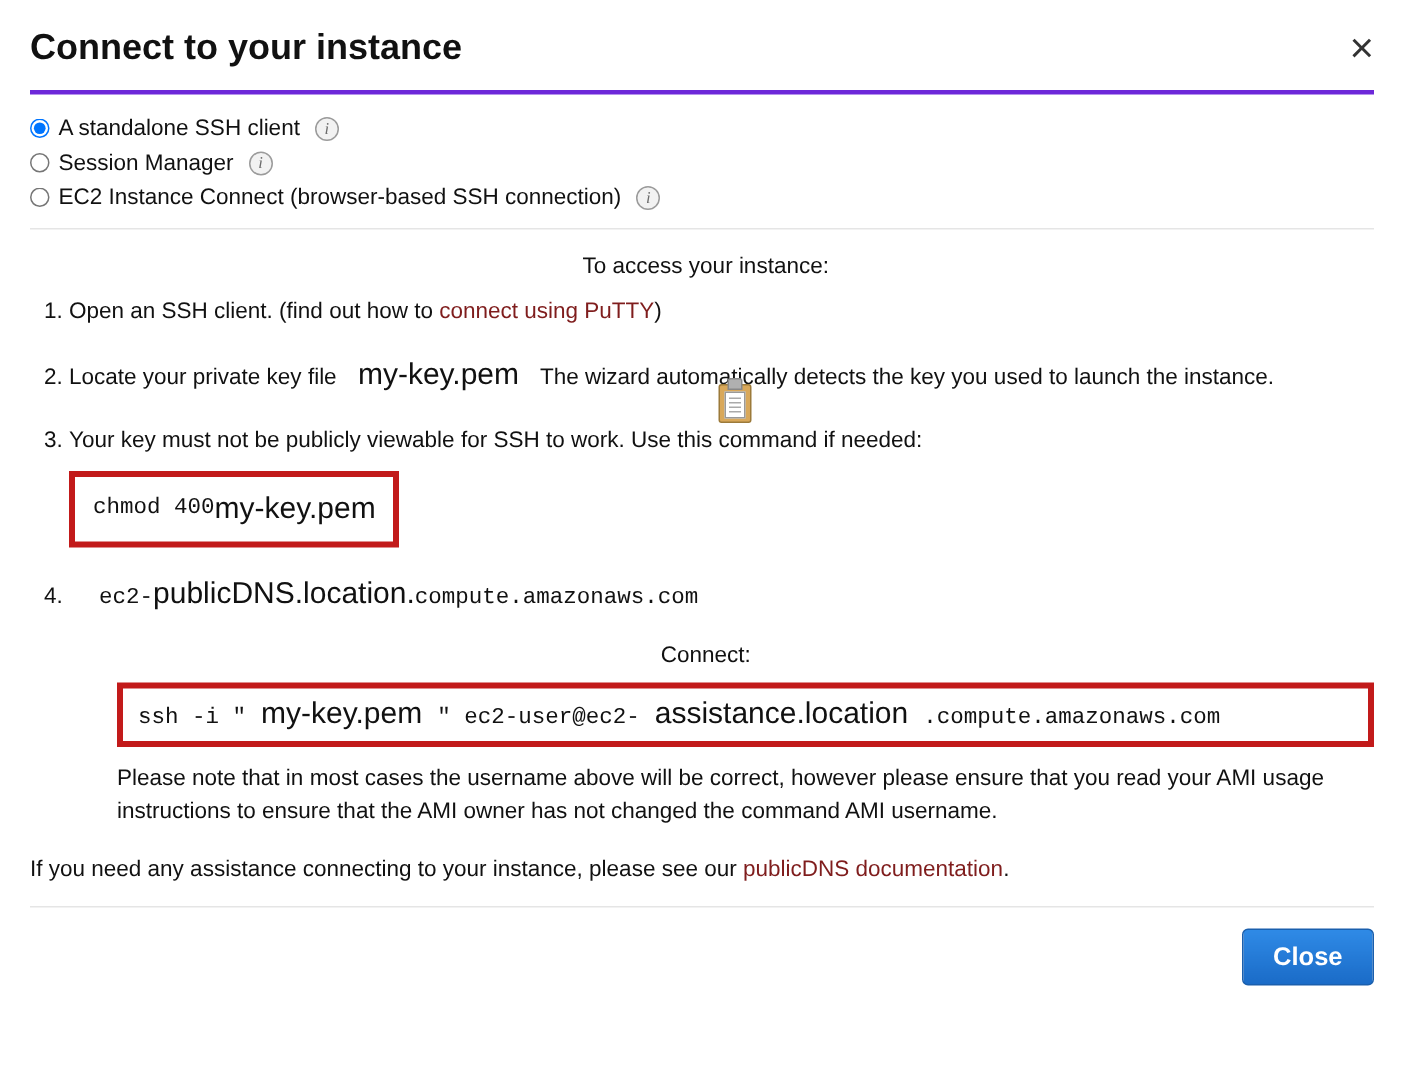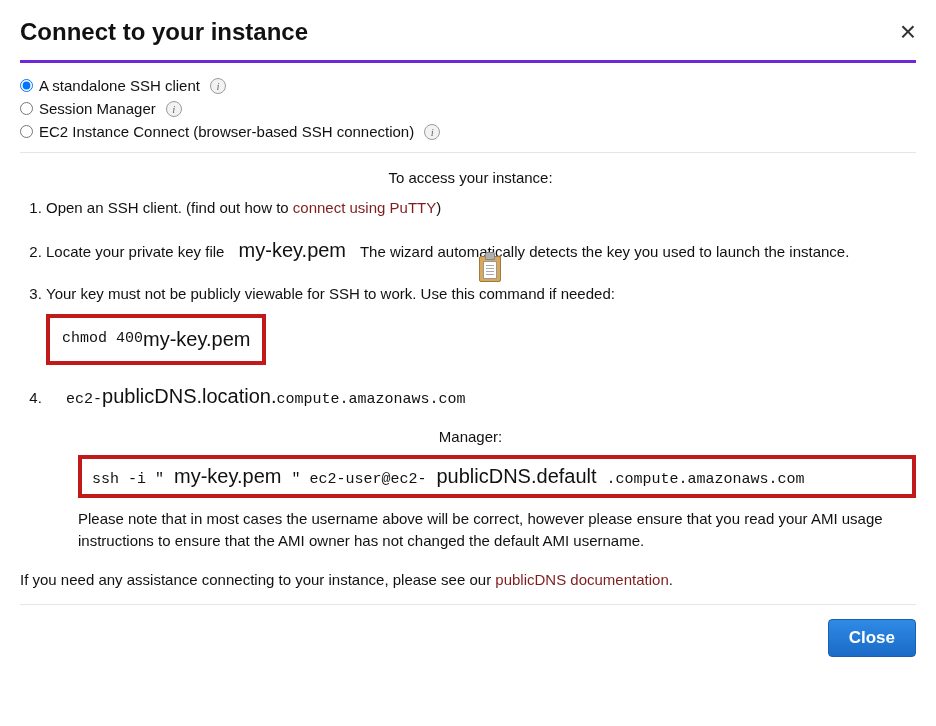--- a/index.html
+++ b/index.html
@@ -224,31 +224,31 @@
     </li>
     <li>
       <div class="dns-line">
         <span class="mono">ec2-</span>
         <span class="big-arial">publicDNS.location.</span>
         <span class="mono">compute.amazonaws.com</span>
       </div>
     </li>
   </ol>
 
-  <div class="section-head">Manager:</div>
+  <div class="section-head">Connect:</div>
 
   <div class="code-box-wide">
     <span class="mono">ssh -i "</span>
     <span class="big-arial">my-key.pem</span>
     <span class="mono">" ec2-user@ec2-</span>
-    <span class="big-arial">publicDNS.default</span>
+    <span class="big-arial">assistance.location</span>
     <span class="mono">.compute.amazonaws.com</span>
   </div>
 
-  <div class="note">Please note that in most cases the username above will be correct, however please ensure that you read your AMI usage instructions to ensure that the AMI owner has not changed the default AMI username.</div>
+  <div class="note">Please note that in most cases the username above will be correct, however please ensure that you read your AMI usage instructions to ensure that the AMI owner has not changed the command AMI username.</div>
 
   <div class="footer-note">
     <span>If you need any assistance connecting to your instance, please see our </span>
     <a class="link">publicDNS documentation</a><span>.</span>
   </div>
 
   <div class="dialog-footer">
     <button class="btn-primary">Close</button>
   </div>
 

